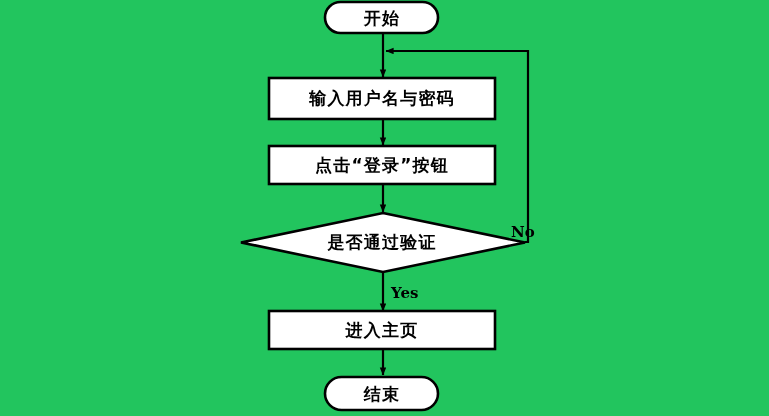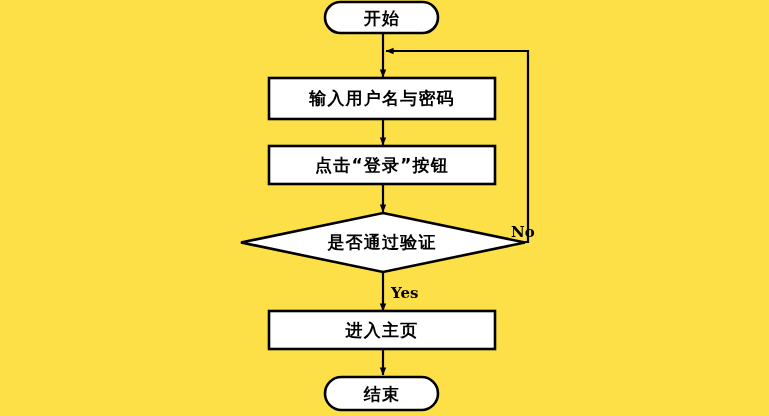--- a/index.html
+++ b/index.html
@@ -10,21 +10,21 @@
   body {
     width: 769px;
     height: 416px;
     font-family: "DejaVu Sans", "Liberation Sans", sans-serif;
     overflow: hidden;
   }
   #flowchart-canvas {
     position: relative;
     width: 769px;
     height: 416px;
-    background: #fde047;
+    background: #22c55e;
   }
   svg.flow-svg {
     position: absolute;
     left: 0;
     top: 0;
     width: 769px;
     height: 416px;
   }
   .node-text {
     font-family: "DejaVu Sans", "Liberation Sans", sans-serif;

